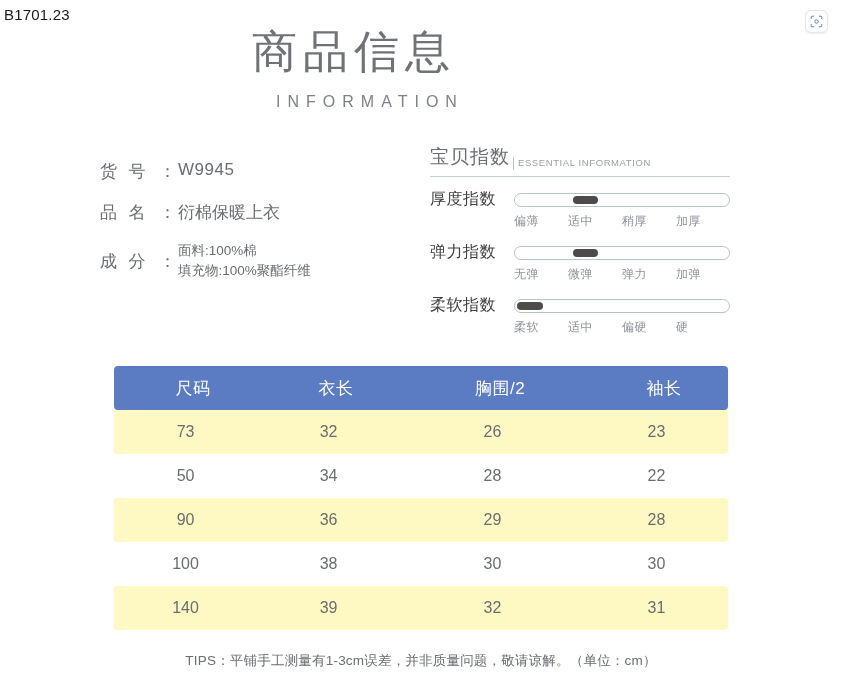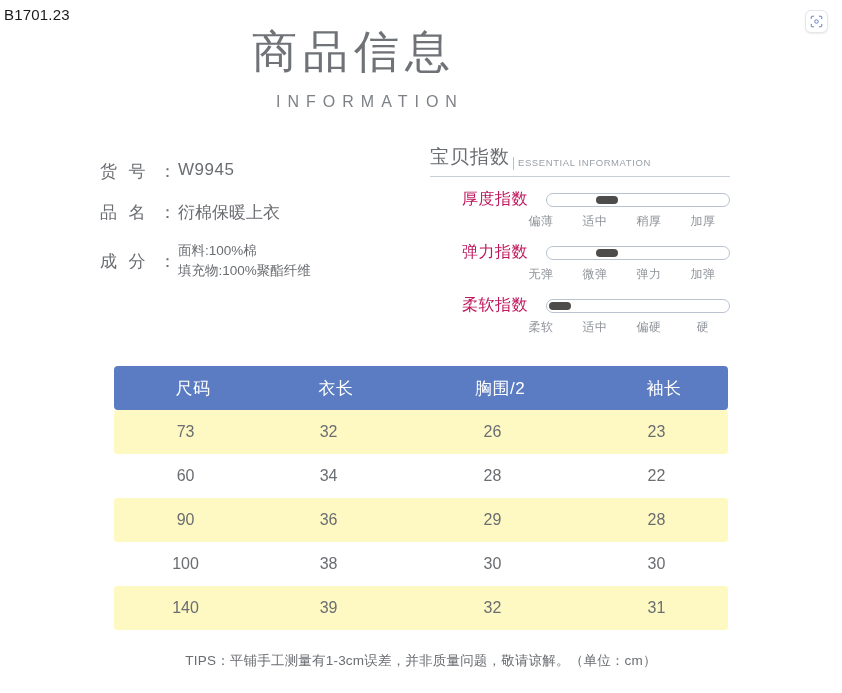--- a/index.html
+++ b/index.html
@@ -135,25 +135,24 @@
     padding-left: 4px;
   }
 
   .meter-row {
     display: flex;
     align-items: center;
     margin-top: 12px;
   }
   .meter-name {
     font-size: 16px;
-    color: #be185d;
+    color: #404040;
     width: 84px;
     flex: 0 0 84px;
     letter-spacing: 0.5px;
-    margin-left: 32px;
   }
   .meter-track {
     position: relative;
     flex: 1 1 auto;
     height: 14px;
     border: 1px solid #b9c2cf;
     border-radius: 7px;
     background: #ffffff;
   }
   .meter-fill {
@@ -163,21 +162,21 @@
     background: #4e4c4a;
     border-radius: 5px;
   }
   .meter-scale {
     display: flex;
     margin-left: 84px;
     margin-top: 3px;
   }
   .meter-scale span {
     flex: 1 1 0;
-    text-align: center;
+    text-align: left;
     font-size: 12px;
     color: #8e9298;
     letter-spacing: 0.5px;
   }
 
   
   .size-table {
     position: absolute;
     left: 114px;
     top: 366px;
@@ -325,21 +324,21 @@
     </tr>
   </thead>
   <tbody>
     <tr class="alt">
       <td>73</td>
       <td>32</td>
       <td>26</td>
       <td>23</td>
     </tr>
     <tr>
-      <td>60</td>
+      <td>50</td>
       <td>34</td>
       <td>28</td>
       <td>22</td>
     </tr>
     <tr class="alt">
       <td>90</td>
       <td>36</td>
       <td>29</td>
       <td>28</td>
     </tr>

